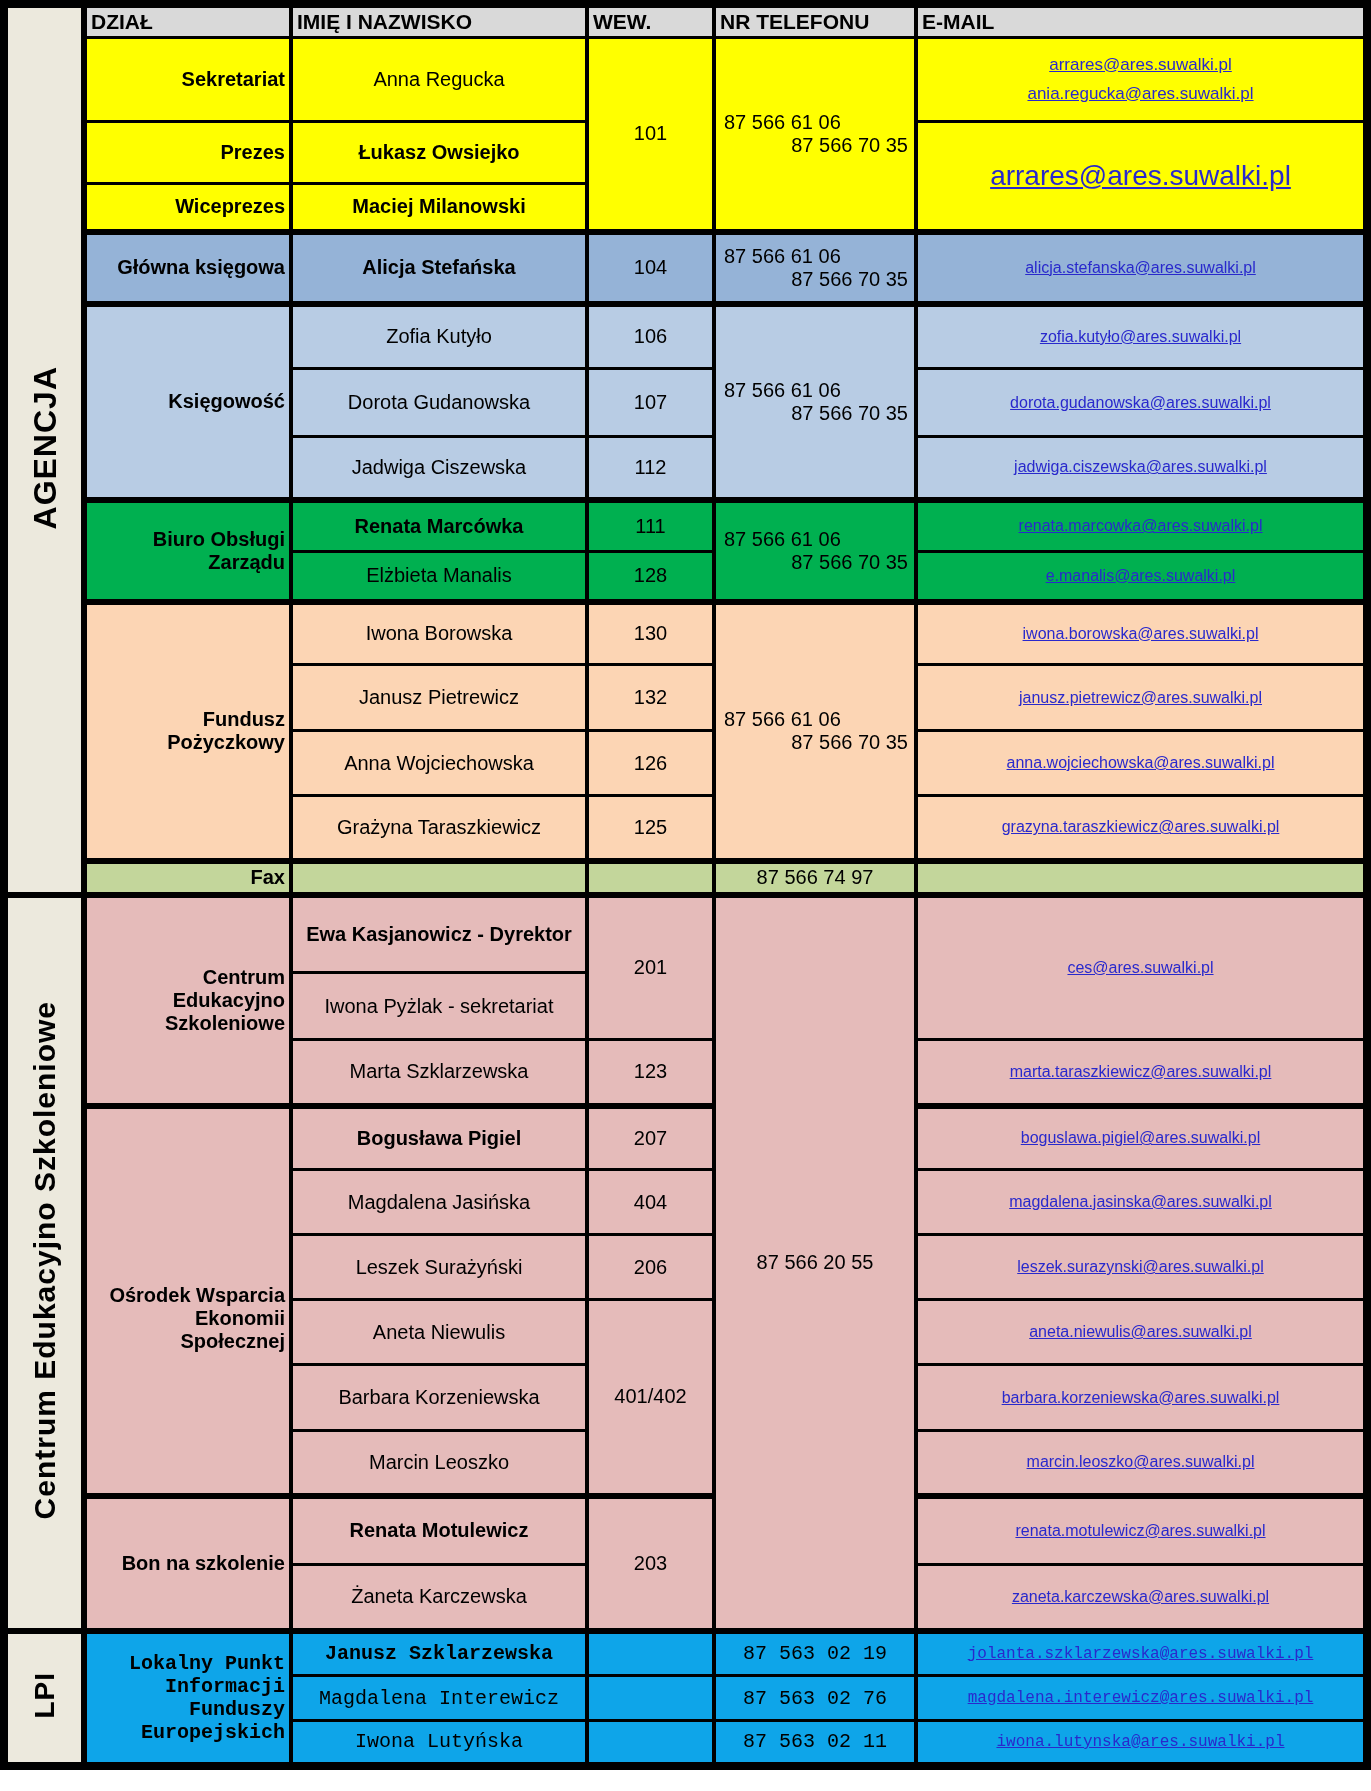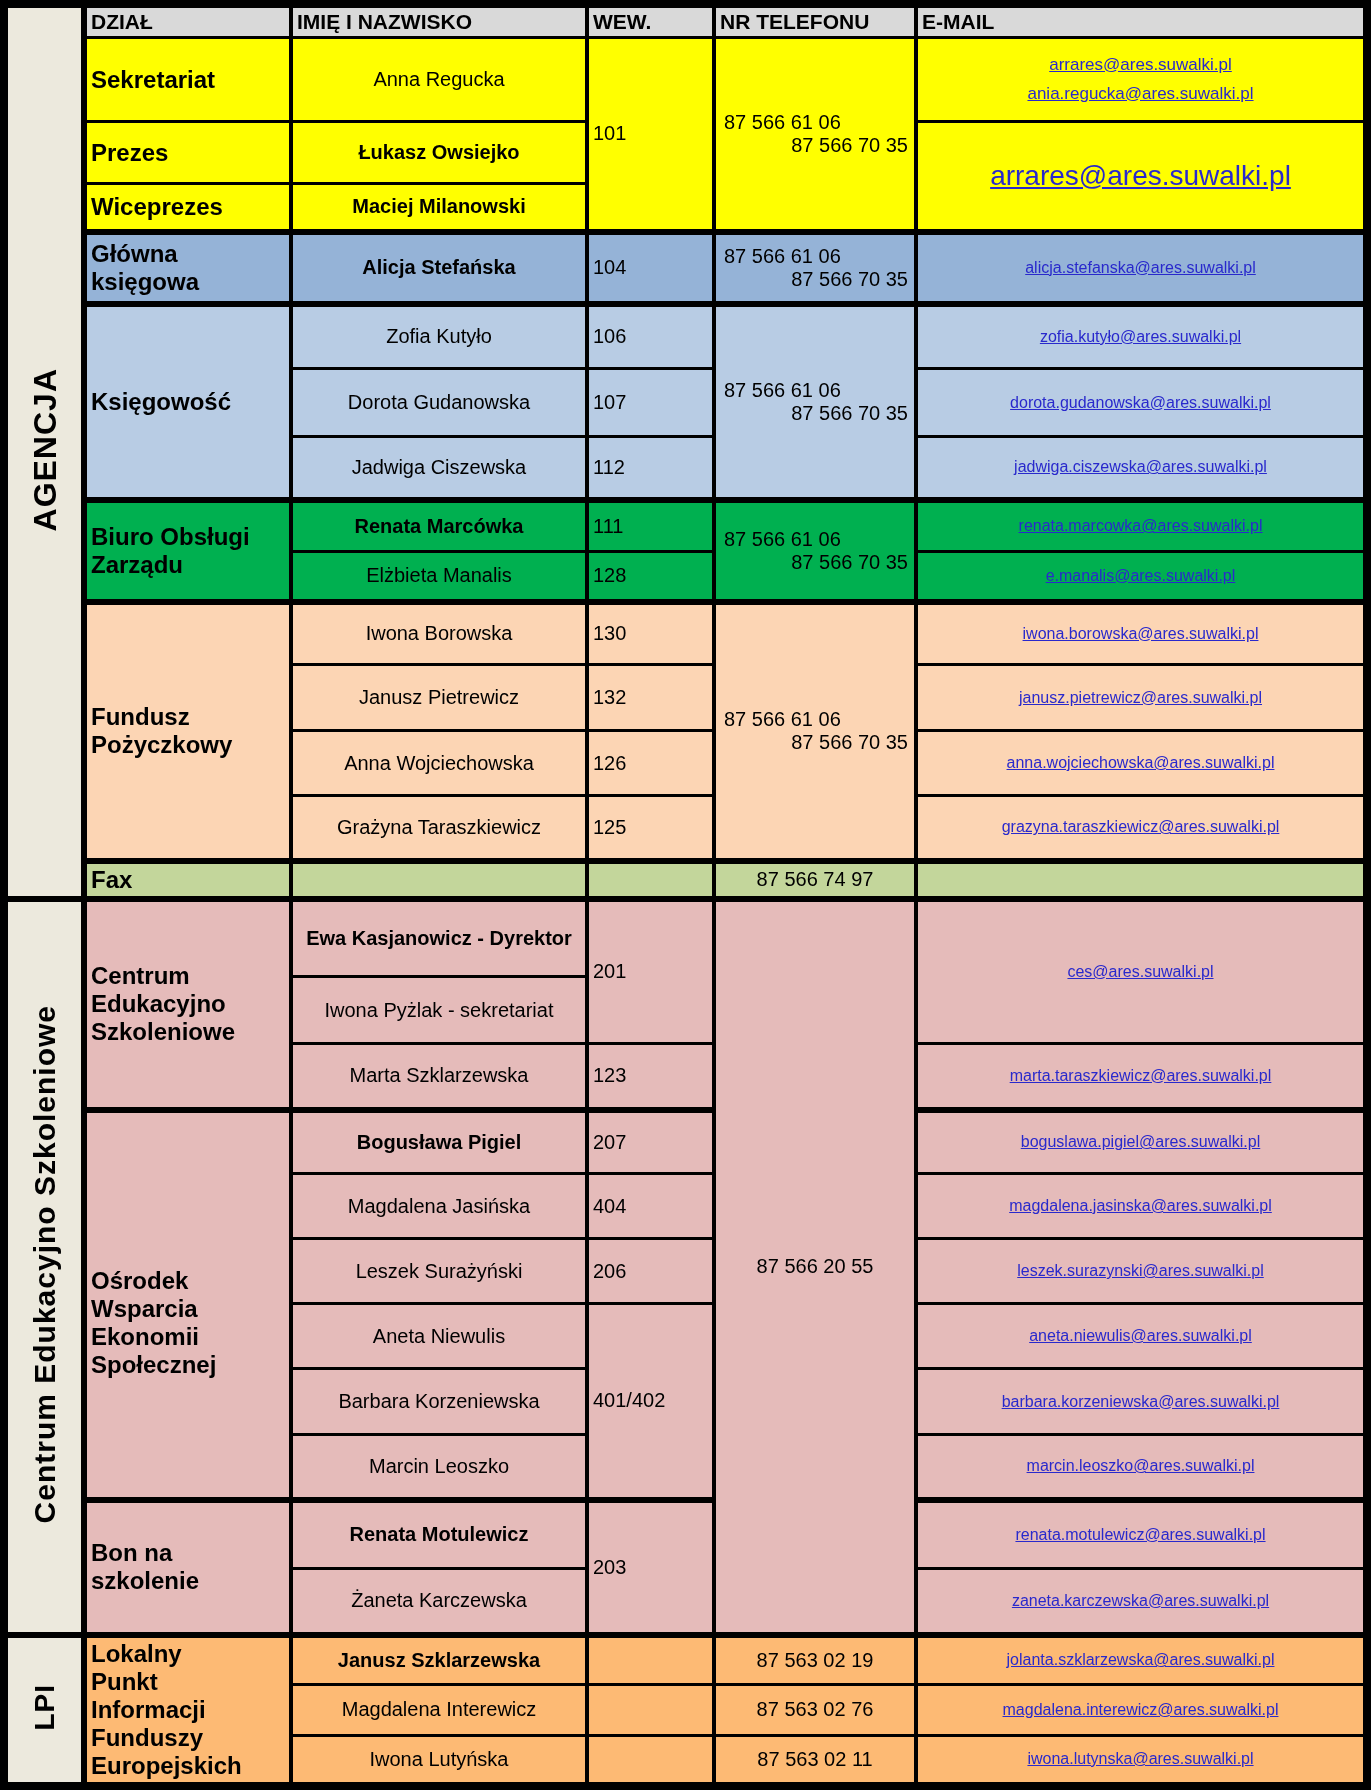--- a/index.html
+++ b/index.html
@@ -17,30 +17,30 @@
   .v-centrum{font-size:30px;}
   .v-lpi{font-size:28px;}
   
   .yw{background:#FFFF00;}
   .bl1{background:#95B3D7;}
   .bl2{background:#B8CCE4;}
   .gr{background:#00B050;}
   .pe{background:#FCD5B4;}
   .fx{background:#C3D69B;}
   .pk{background:#E5BBBA;}
-  .ol{background:#fdba74;}
+  .ol{background:#0ea5e9;font-family:Liberation Mono, monospace;}
   
-  .dzial{font-weight:700;font-size:24px;text-align:left;}
+  .dzial{font-weight:700;font-size:20px;text-align:right;}
   .dzial .lim{display:inline-block;}
   .lim-ces{max-width:150px;}
   .lim-owes{max-width:185px;margin-top:36px;}
   .lim-lpi{max-width:160px;}
   .name{font-size:20px;text-align:center;}
   .b{font-weight:700;}
-  .wew{font-size:20px;}
+  .wew{font-size:20px;text-align:center;}
   .phone{font-size:20px;}
   .phone .p1{display:block;text-align:left;padding-left:4px;}
   .phone .p2{display:block;text-align:right;padding-right:2px;}
   .pc{text-align:center;}
   .email{text-align:center;}
   .elink{color:#2929CC;text-decoration:underline;font-size:16px;cursor:pointer;display:inline-block;}
   .elink.mid{font-size:17px;}
   .elink.big{font-size:28px;}
   .stack .elink{display:block;line-height:1.7;}
 </style>

